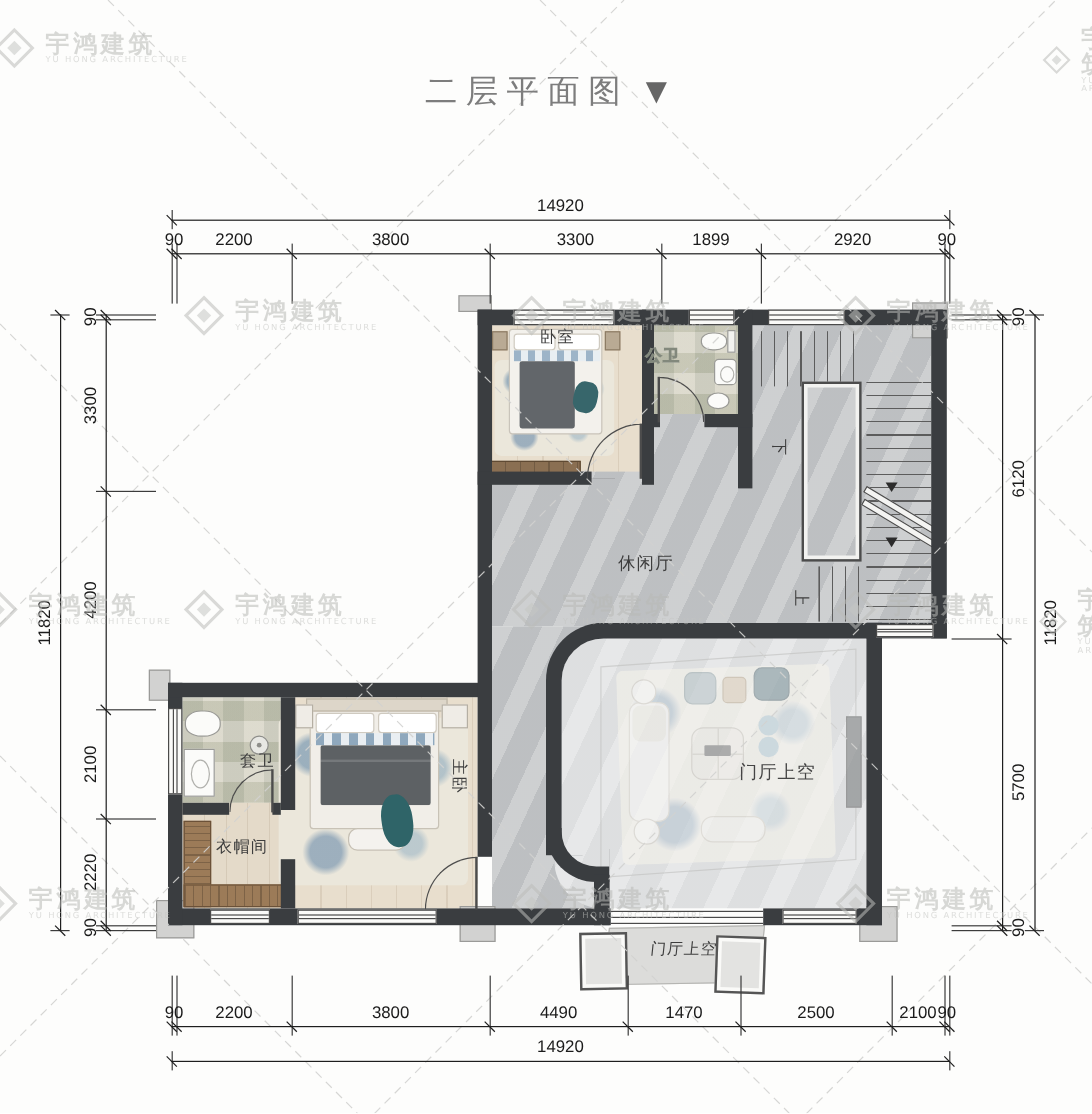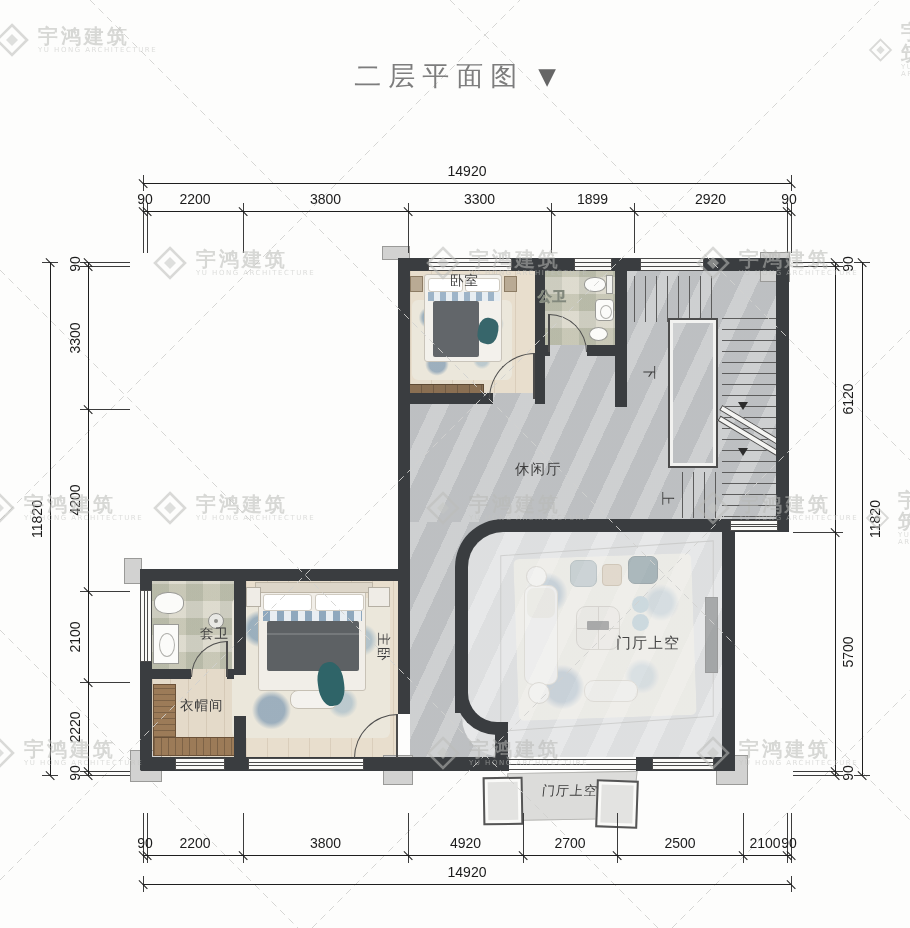--- a/index.html
+++ b/index.html
@@ -274,22 +274,22 @@
       <div class="dim-ext" style="left: 617px; width: 1px; top: 813px; height: 50px;"></div>
       <div class="dim-tick" style="left: 737px; top: 855px; transform: rotate(45deg);"></div>
       <div class="dim-ext" style="left: 743px; width: 1px; top: 813px; height: 50px;"></div>
       <div class="dim-tick" style="left: 781px; top: 855px; transform: rotate(45deg);"></div>
       <div class="dim-ext" style="left: 787px; width: 1px; top: 813px; height: 50px;"></div>
       <div class="dim-tick" style="left: 785px; top: 855px; transform: rotate(45deg);"></div>
       <div class="dim-ext" style="left: 791px; width: 1px; top: 813px; height: 50px;"></div>
       <span class="dim-label" style="left: 145px; top: 843px; transform: translate(-50%, -50%);">90</span>
       <span class="dim-label" style="left: 195px; top: 843px; transform: translate(-50%, -50%);">2200</span>
       <span class="dim-label" style="left: 325.5px; top: 843px; transform: translate(-50%, -50%);">3800</span>
-      <span class="dim-label" style="left: 465.5px; top: 843px; transform: translate(-50%, -50%);">4920</span>
-      <span class="dim-label" style="left: 570px; top: 843px; transform: translate(-50%, -50%);">2700</span>
+      <span class="dim-label" style="left: 465.5px; top: 843px; transform: translate(-50%, -50%);">4490</span>
+      <span class="dim-label" style="left: 570px; top: 843px; transform: translate(-50%, -50%);">1470</span>
       <span class="dim-label" style="left: 680px; top: 843px; transform: translate(-50%, -50%);">2500</span>
       <span class="dim-label" style="left: 765px; top: 843px; transform: translate(-50%, -50%);">2100</span>
       <span class="dim-label" style="left: 789px; top: 843px; transform: translate(-50%, -50%);">90</span>
       <div class="dim-line" style="left: 143px; top: 884px; width: 648px; height: 1px;"></div>
       <div class="dim-tick" style="left: 137px; top: 884px; transform: rotate(45deg);"></div>
       <div class="dim-ext" style="left: 143px; width: 1px; top: 876px; height: 16px;"></div>
       <div class="dim-tick" style="left: 785px; top: 884px; transform: rotate(45deg);"></div>
       <div class="dim-ext" style="left: 791px; width: 1px; top: 876px; height: 16px;"></div>
       <span class="dim-label" style="left: 467px; top: 872px; transform: translate(-50%, -50%);">14920</span>
       <div class="dim-line" style="left: 88px; top: 262px; height: 513px; width: 1px;"></div>

